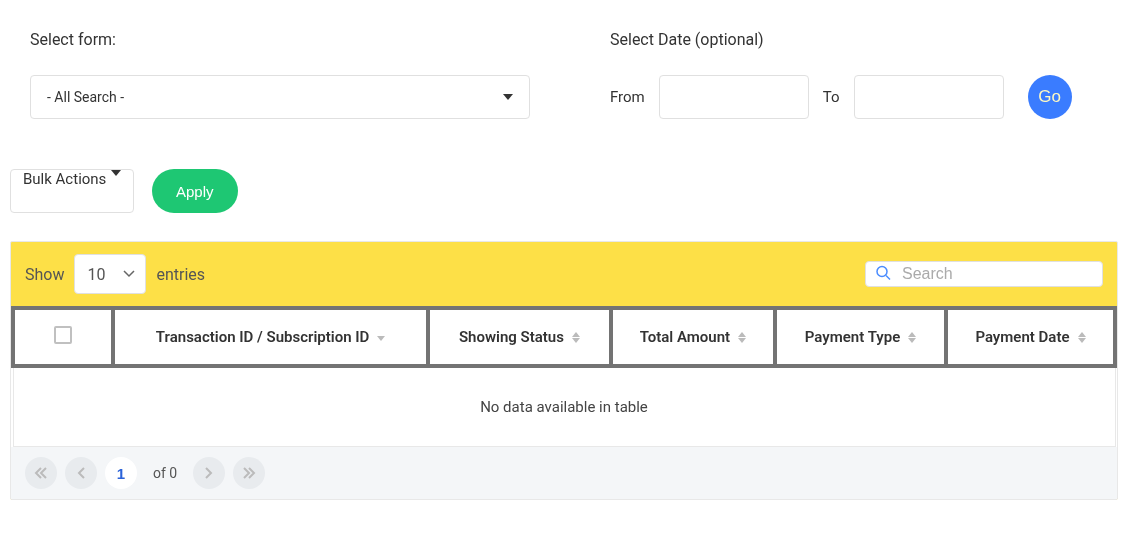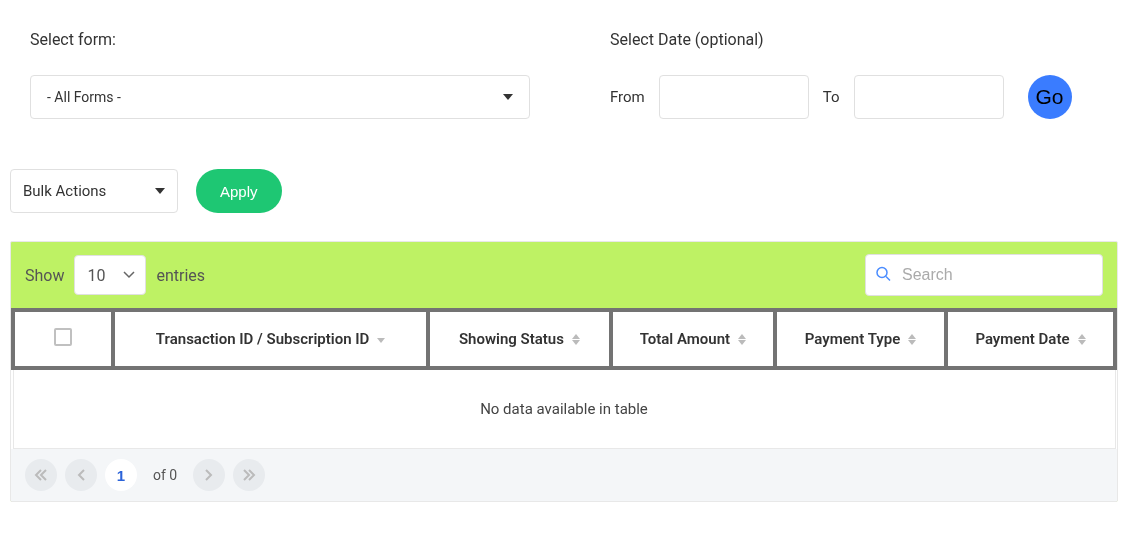--- a/index.html
+++ b/index.html
@@ -63,44 +63,44 @@
       border-radius: 4px;
       padding: 0 10px;
       font-size: 14px;
       background: #fff;
     }
     .go-button {
       width: 44px;
       height: 44px;
       border-radius: 50%;
       background: #3a7cff;
-      color: #000000;
+      color: #fef9c3;
       border: none;
-      font-size: 21px;
+      font-size: 17px;
       cursor: pointer;
       display: flex;
       align-items: center;
       justify-content: center;
       margin-left: 10px;
     }
     .bulk-row {
       display: flex;
       align-items: center;
       gap: 18px;
       margin-bottom: 28px;
       padding-left: 0;
     }
     .bulk-dropdown {
       position: relative;
-      width: 168px;
+      width: 124px;
       height: 44px;
       border: 1px solid #e0e0e0;
       border-radius: 4px;
       display: flex;
-      align-items: center;
+      align-items: flex-start;
       padding: 0 12px;
       cursor: pointer;
       background: #fff;
       font-size: 15px;
     }
     .bulk-dropdown .caret {
       position: absolute;
       right: 12px;
     }
     .apply-button {
@@ -108,21 +108,21 @@
       color: #fff;
       border: none;
       border-radius: 22px;
       padding: 0 24px;
       height: 44px;
       font-size: 15px;
       cursor: pointer;
     }
     .table-wrapper {
       border: 1px solid #e8e8e8;
-      background: #bef264;
+      background: #fde047;
       border-radius: 2px;
     }
     .table-controls {
       display: flex;
       justify-content: space-between;
       align-items: center;
       padding: 12px 14px;
     }
     .show-entries {
       display: flex;
@@ -146,21 +146,21 @@
     .entries-select .chevron {
       position: absolute;
       right: 10px;
     }
     .search-wrapper {
       position: relative;
       width: 238px;
     }
     .search-input {
       width: 100%;
-      height: 42px;
+      height: 26px;
       border: 1px solid #e0e0e0;
       border-radius: 4px;
       padding: 0 12px 0 36px;
       font-size: 16px;
       color: #888;
       background: #fff;
     }
     .search-input::placeholder {
       color: #aaa;
     }
@@ -259,21 +259,21 @@
       display: block;
     }
   </style>
 </head>
 <body>
 
 <div class="top-filters">
   <div class="filter-group">
     <label class="filter-label">Select form:</label>
     <div class="select-form-dropdown">
-      <span>- All Forms -</span>
+      <span>- All Search -</span>
       <span class="caret">
         <svg width="10" height="6" viewBox="0 0 10 6">
             <path d="M0 0 L5 6 L10 0 Z" fill="#333"></path>
           </svg>
       </span>
     </div>
   </div>
 
   <div class="filter-group">
     <label class="filter-label">Select Date (optional)</label>

